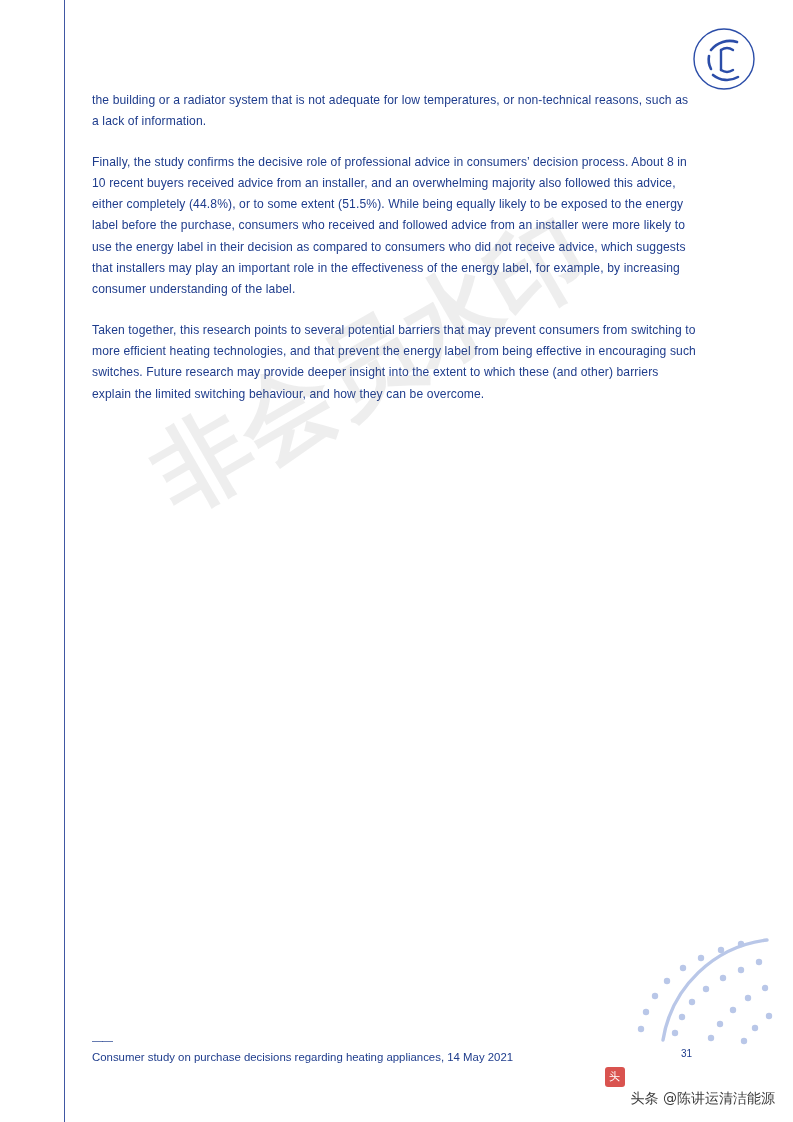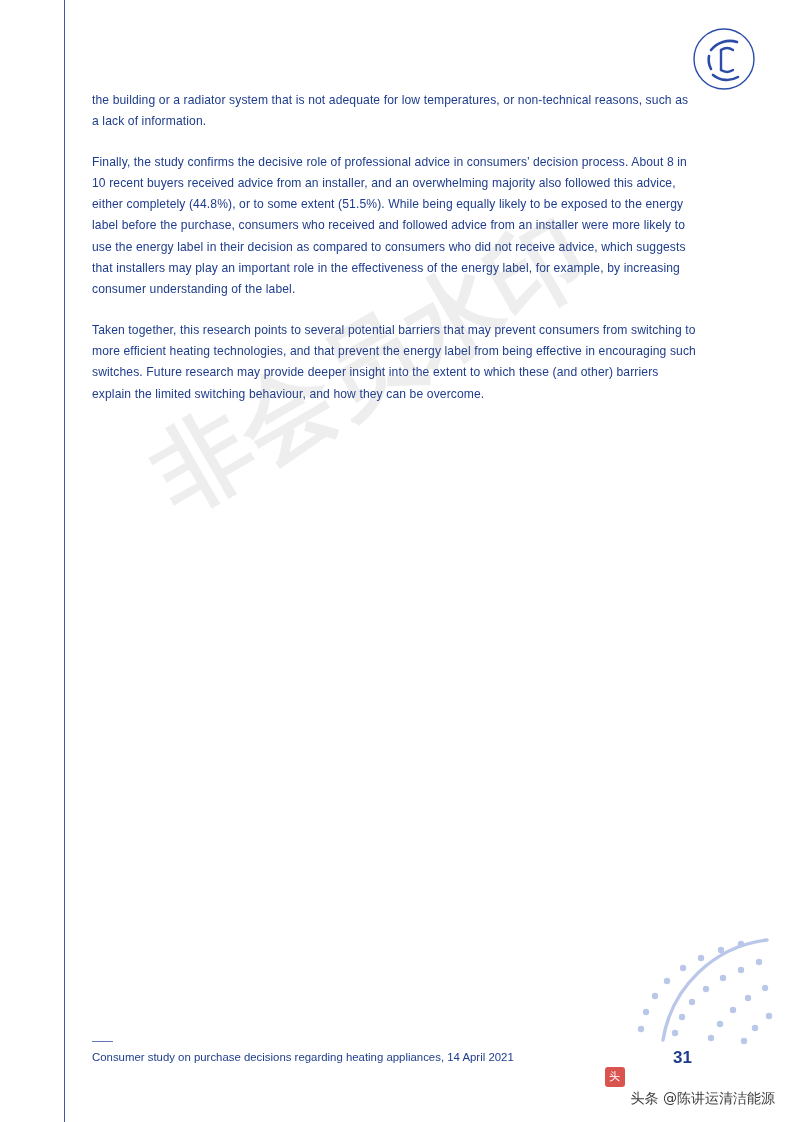--- a/index.html
+++ b/index.html
@@ -107,22 +107,21 @@
     width: 440px;
     color: #1e3c8c;
     font-size: 11.4px;
     line-height: 18px;
   }
   .footer-page {
     position: absolute;
     right: 10px;
     top: 8px;
     color: #1e3c8c;
-    font-size: 17px;
-    font-weight: bold;
+    font-size: 10px;
   }
   .footer-dashes {
     position: absolute;
     left: 0;
     top: -6px;
     color: #1e3c8c;
     font-size: 11px;
     letter-spacing: -1px;
     opacity: 0.9;
   }
@@ -213,21 +212,21 @@
       <path d="M222 8 A120 120 0 0 0 118 108" fill="none" stroke="#b9c7e8" stroke-width="3.4" stroke-linecap="round"></path>
     </svg>
   </div>
 
   <div class="watermark">
     <div class="watermark-text">非会员水印</div>
   </div>
 
   <div class="footer">
     <div class="footer-dashes">——</div>
-    <div class="footer-text">Consumer study on purchase decisions regarding heating appliances, 14 April 2021</div>
+    <div class="footer-text">Consumer study on purchase decisions regarding heating appliances, 14 May 2021</div>
     <div class="footer-page">31</div>
   </div>
 
   <div class="attribution">
     <div class="tt-logo">头</div>
     <div class="tt-text">头条 @陈讲运清洁能源</div>
   </div>
 
 </div>
 

